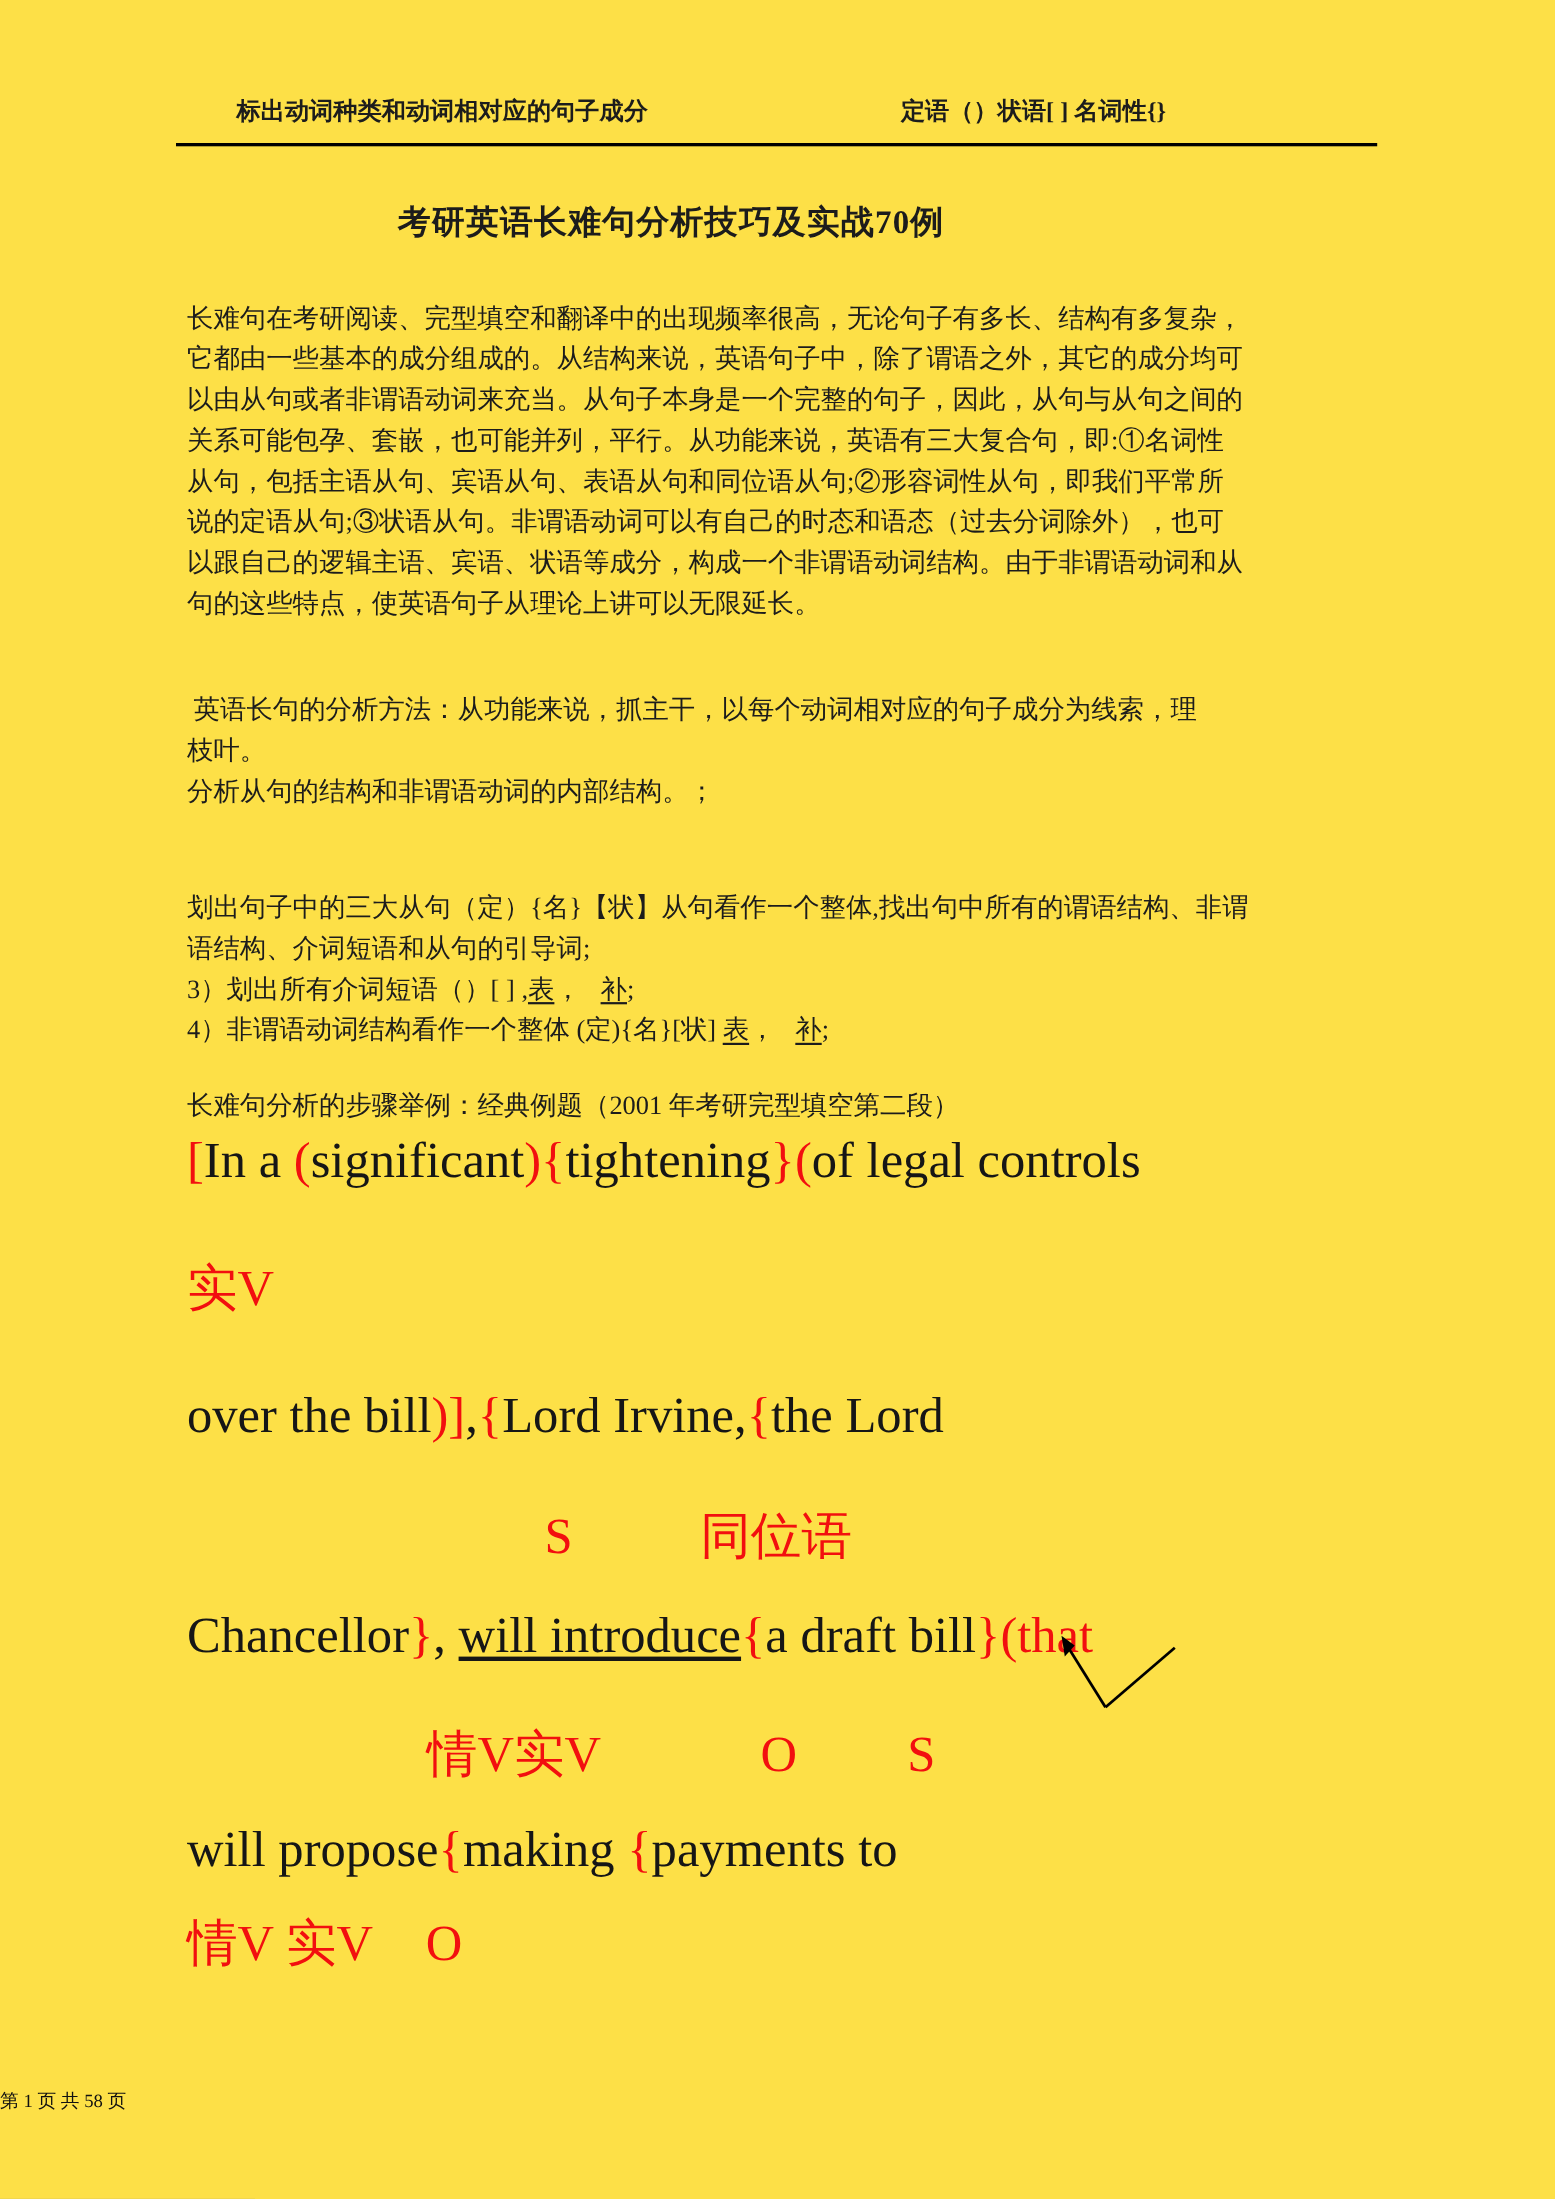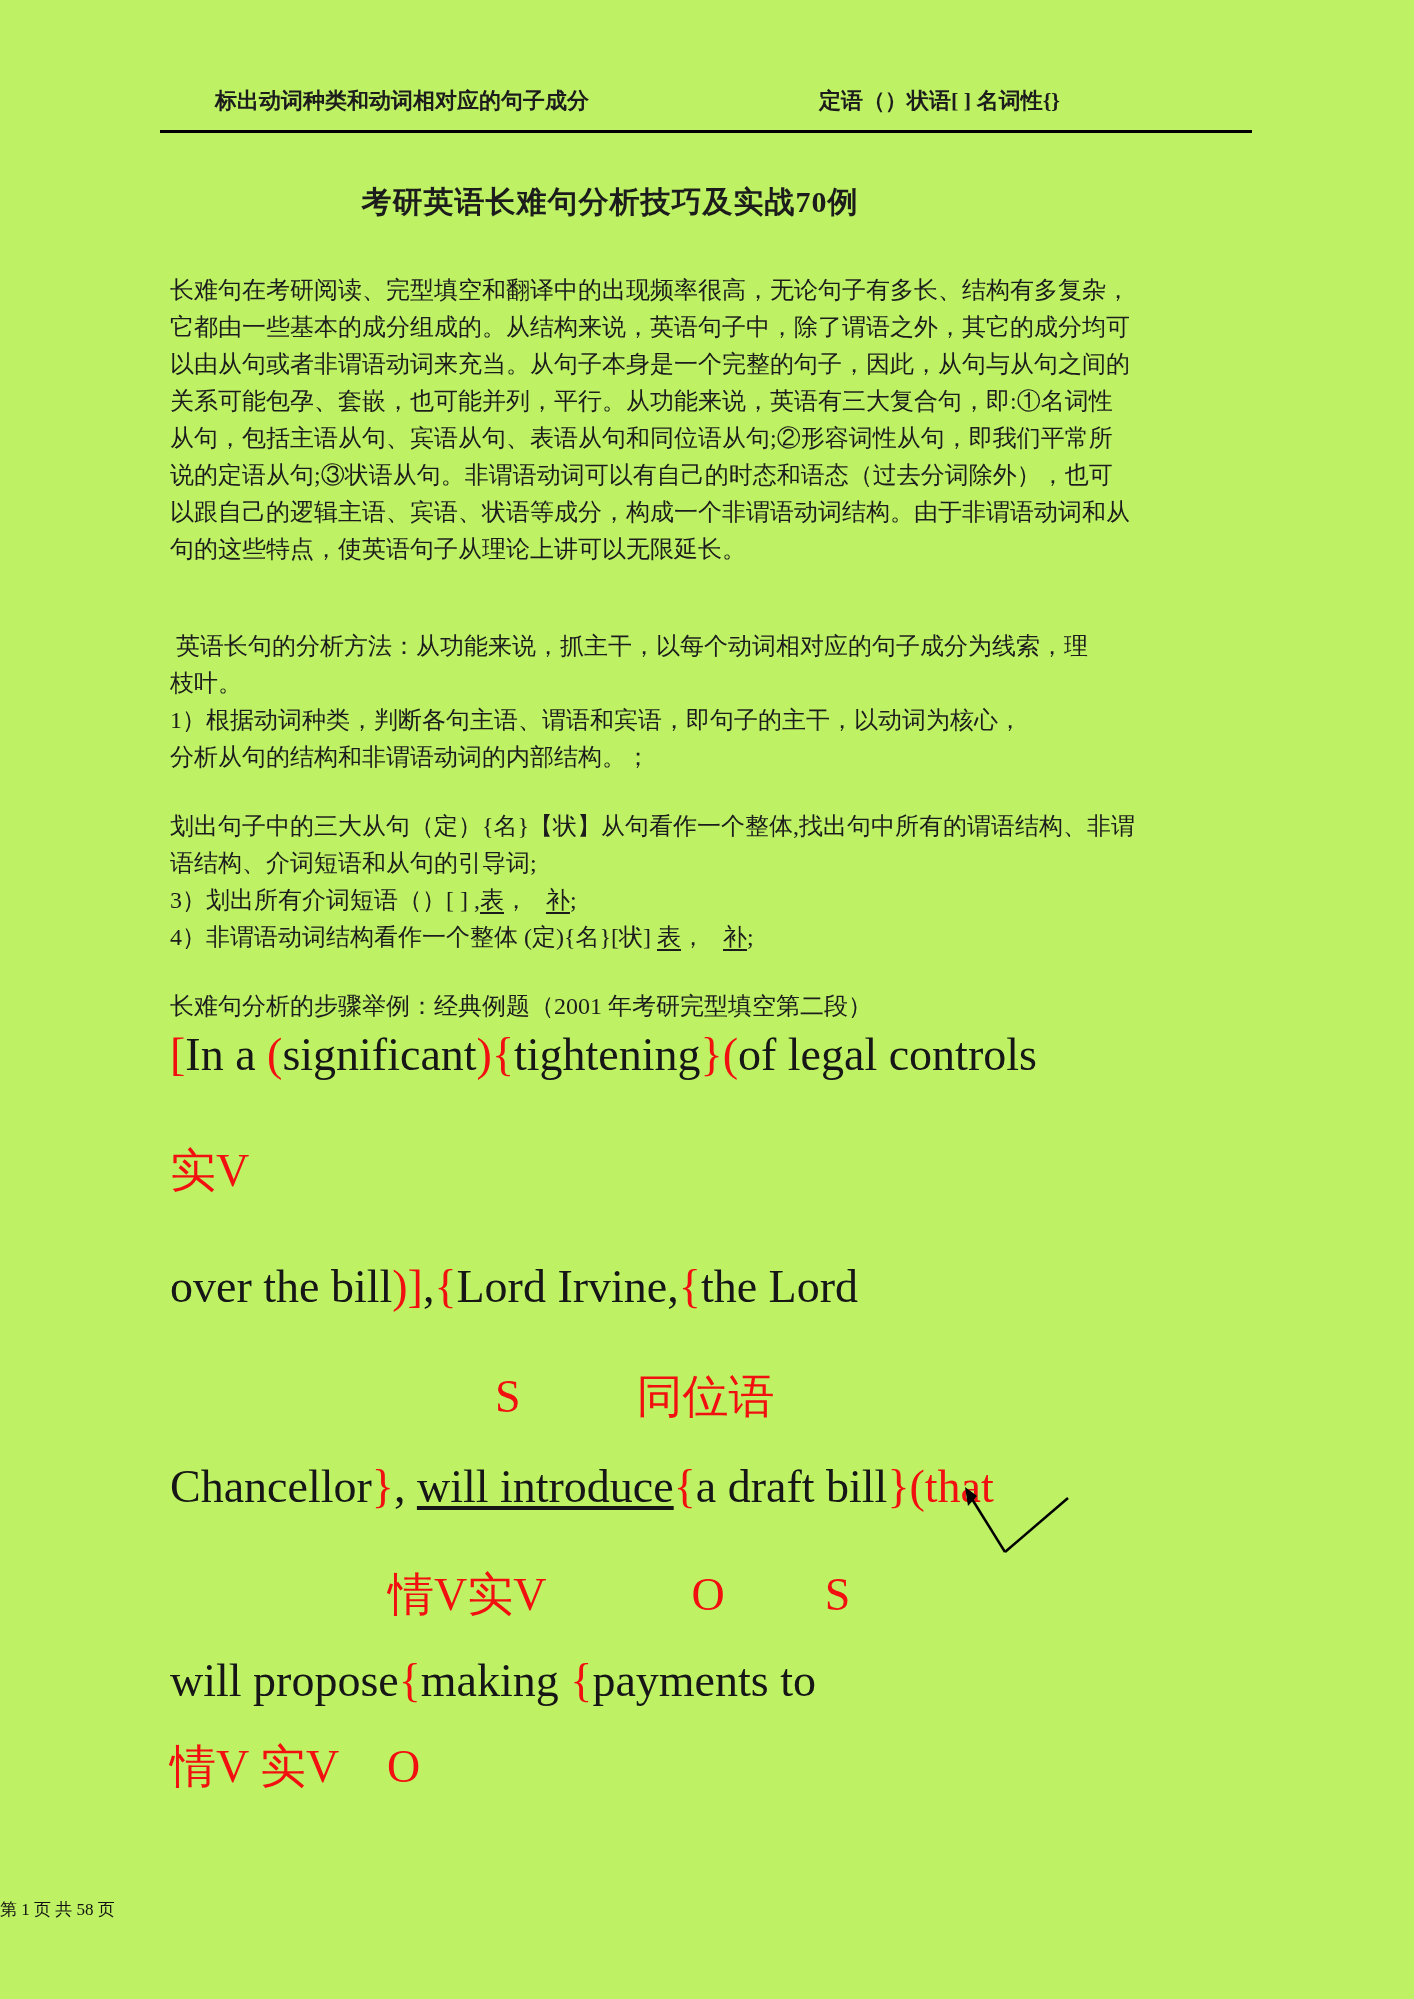--- a/index.html
+++ b/index.html
@@ -1,19 +1,19 @@
 <!DOCTYPE html>
 <html><head>
 <meta charset="utf-8">
 <style>
   html,body{margin:0;padding:0;background:#888;}
   .page{
     position:relative;
     width:1414px;height:1999px;
-    background:#bef264;
+    background:#fde047;
     font-family:"Liberation Serif","DejaVu Serif",serif;
     color:#1c1c1c;
     overflow:hidden;
   }
   
   .hdr{
     position:absolute;left:215px;top:86px;width:845px;
     display:flex;justify-content:space-between;
     font-size:22px;font-weight:bold;white-space:pre-wrap;
   }
@@ -80,21 +80,20 @@
     <div class="bodyline">关系可能包孕、套嵌，也可能并列，平行。从功能来说，英语有三大复合句，即:①名词性</div>
     <div class="bodyline">从句，包括主语从句、宾语从句、表语从句和同位语从句;②形容词性从句，即我们平常所</div>
     <div class="bodyline">说的定语从句;③状语从句。非谓语动词可以有自己的时态和语态（过去分词除外），也可</div>
     <div class="bodyline">以跟自己的逻辑主语、宾语、状语等成分，构成一个非谓语动词结构。由于非谓语动词和从</div>
     <div class="bodyline">句的这些特点，使英语句子从理论上讲可以无限延长。</div>
   </div>
 
   <div class="block method">
     <div class="bodyline"> 英语长句的分析方法：从功能来说，抓主干，以每个动词相对应的句子成分为线索，理</div>
     <div class="bodyline">枝叶。</div>
-    <div class="bodyline">1）根据动词种类，判断各句主语、谓语和宾语，即句子的主干，以动词为核心，</div>
     <div class="bodyline">分析从句的结构和非谓语动词的内部结构。；</div>
   </div>
 
   <div class="block steps">
     <div class="bodyline">划出句子中的三大从句（定）{名}【状】从句看作一个整体,找出句中所有的谓语结构、非谓</div>
     <div class="bodyline">语结构、介词短语和从句的引导词;</div>
     <div class="bodyline"><span>3）划出所有介词短语（）[ ] ,</span><span class="u">表</span><span>，   </span><span class="u">补</span><span>;</span></div>
     <div class="bodyline"><span>4）非谓语动词结构看作一个整体 (定){名}[状] </span><span class="u">表</span><span>，   </span><span class="u">补</span><span>;</span></div>
   </div>
 

